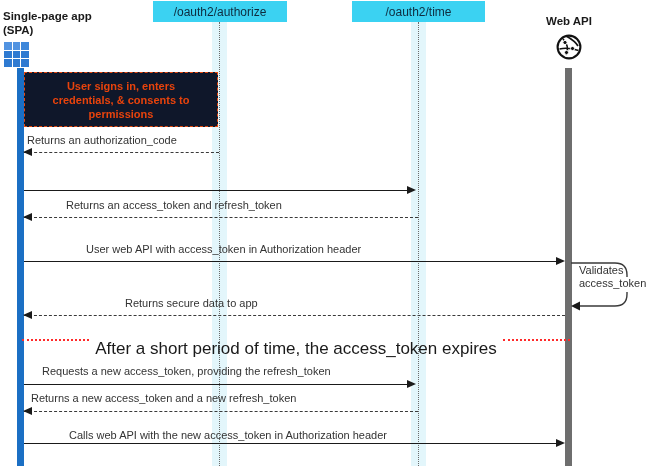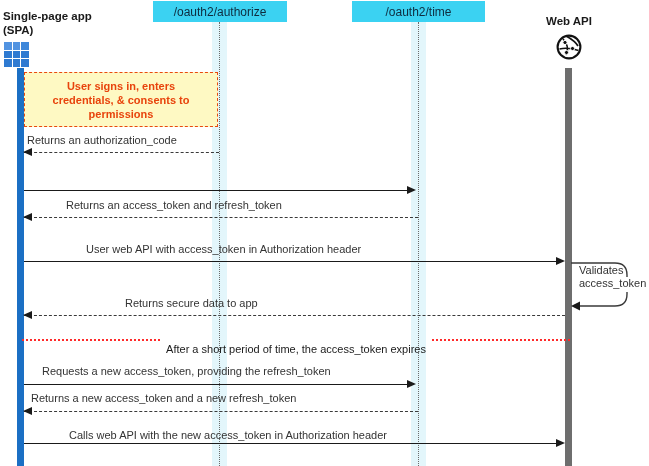--- a/index.html
+++ b/index.html
@@ -49,24 +49,24 @@
     border-left:9px solid #1a1a1a; border-top:4px solid transparent; border-bottom:4px solid transparent; }
   .msg-line.to-left::before { content:""; position:absolute; left:-1px; top:-4.6px;
     border-right:9px solid #1a1a1a; border-top:4px solid transparent; border-bottom:4px solid transparent; }
 
   #selfloop-svg { position:absolute; left:570px; top:258px; }
   #selfloop-text { left:579px; top:264px; white-space:pre-line; }
 
   #separator { position:absolute; left:22px; top:332px; width:548px; height:15px;
     display:flex; align-items:center; gap:6px; }
   #separator .sep-line { flex:1; border-top:2px dotted #ff2a2a; height:0; }
-  #separator .sep-text { font-size:11px; color:#1a1a1a; white-space:nowrap;margin-top:18px; }
+  #separator .sep-text { font-size:17px; color:#1a1a1a; white-space:nowrap;margin-top:18px; }
 
   #note-box { position:absolute; left:24px; top:72px; width:194px; height:55px;
-    background:#fef9c3; border:1.6px dashed #e8490f;
+    background:#0f172a; border:1.6px dashed #e8490f;
     display:flex; align-items:center; justify-content:center;
     text-align:center; font-size:11px; font-weight:bold; line-height:14px;
     color:#e8430c; padding:2px 18px; }
 </style>
 </head>
 <body>
 
 <div id="stage">
 
   <div class="ptitle" id="spa-title">Single-page app

